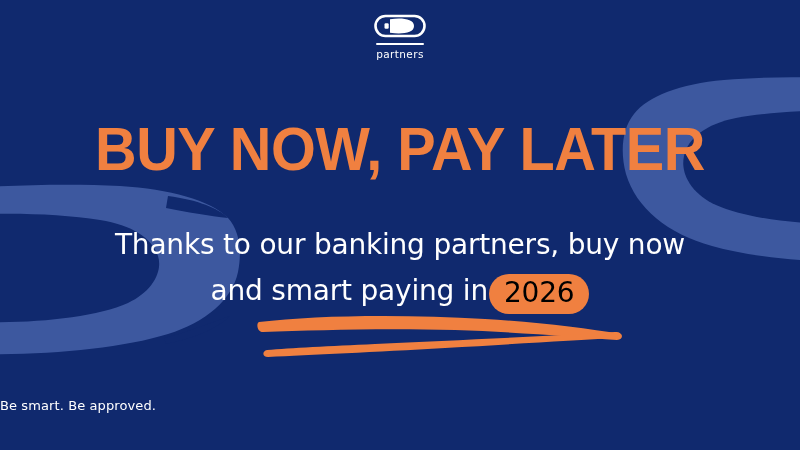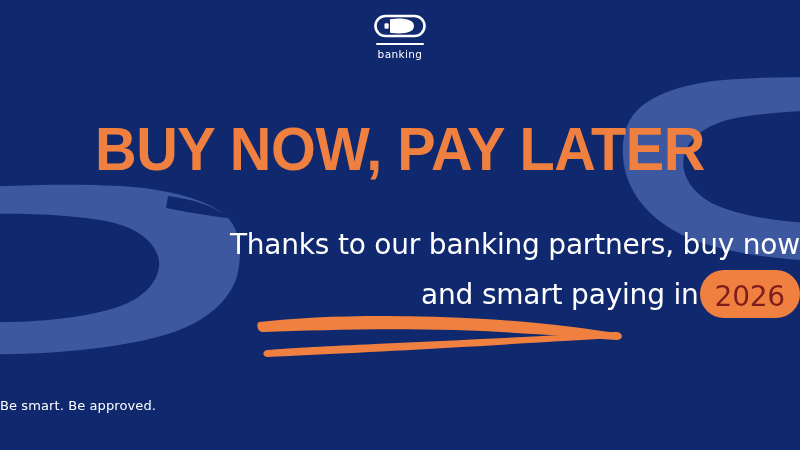--- a/index.html
+++ b/index.html
@@ -84,27 +84,27 @@
     left:0;
     width:800px;
     text-align:center;
     color:#ffffff;
     font-family:"DejaVu Sans", sans-serif;
     font-size:28px;
     line-height:46px;
     letter-spacing:-0.2px;
     z-index:5;
   }
-  .sub-line { display:block; white-space:nowrap;text-align:right; }
+  .sub-line { display:block; white-space:nowrap; }
   .year-pill {
     display:inline-block;
     background:#f08040;
-    color:#7f1d1d;
+    color:#000000;
     border-radius:999px;
-    padding:9px 15px 3px 15px;
+    padding:1px 15px 3px 15px;
     line-height:36px;
     margin-left:1px;
     position:relative;
     top:2px;
   }
 
   
   .squiggle {
     position:absolute;
     left:255px;
@@ -189,21 +189,21 @@
       <rect x="1.5" y="2" width="49" height="20" rx="10" ry="10" fill="none" stroke="#ffffff" stroke-width="2.6"></rect>
       <path fill="#ffffff" d="
         M 16 5.2
         C 24 4.2, 31 4.4, 35.5 6.2
         C 38.5 7.4, 40 9.4, 40 12
         C 40 14.6, 38.5 16.6, 35.5 17.8
         C 31 19.6, 24 19.8, 16 18.8 Z"></path>
       <rect x="10.5" y="9.2" width="4.2" height="5.6" rx="1.2" fill="#ffffff"></rect>
     </svg>
     <div class="logo-rule"></div>
-    <div class="logo-word">banking</div>
+    <div class="logo-word">partners</div>
   </div>
 
   <div class="headline">BUY NOW, PAY LATER</div>
 
   <div class="sub">
     <span class="sub-line">Thanks to our banking partners, buy now</span>
     <span class="sub-line"><span>and smart paying in</span><span class="year-pill">2026</span></span>
   </div>
 
   <svg class="squiggle" viewBox="0 0 370 48">

